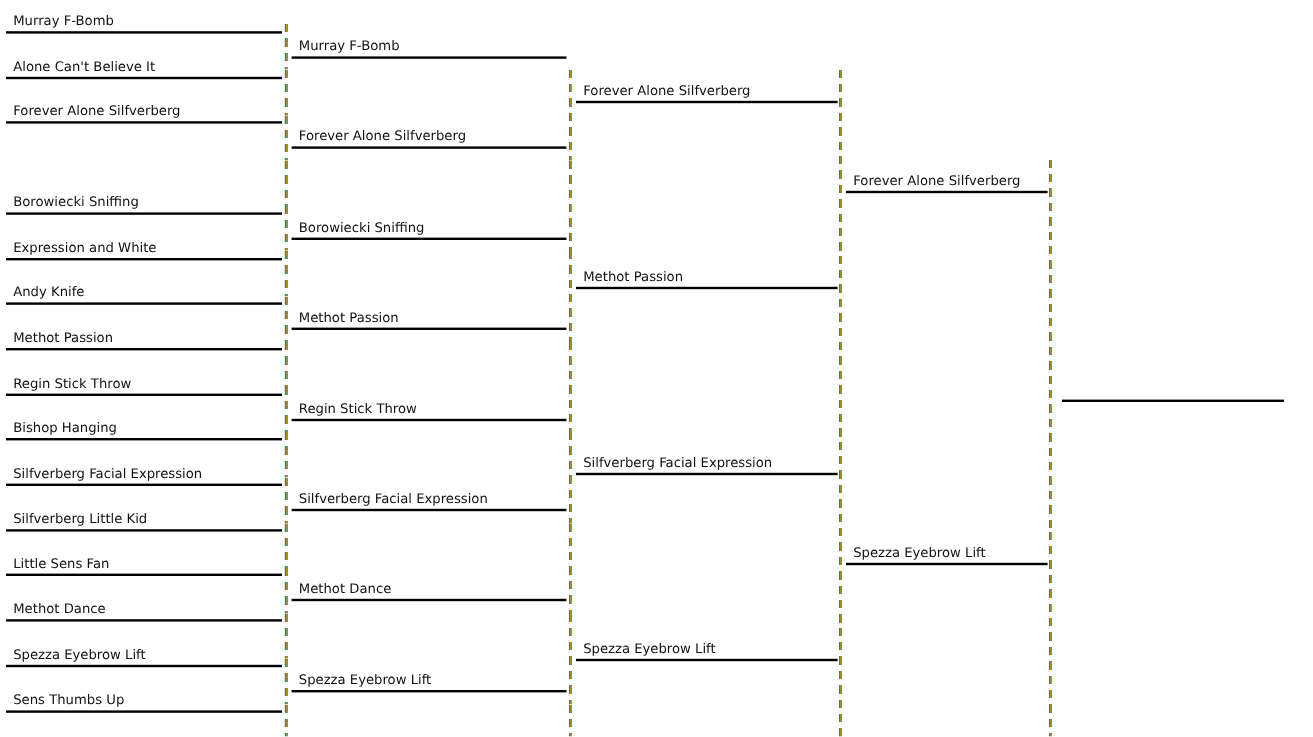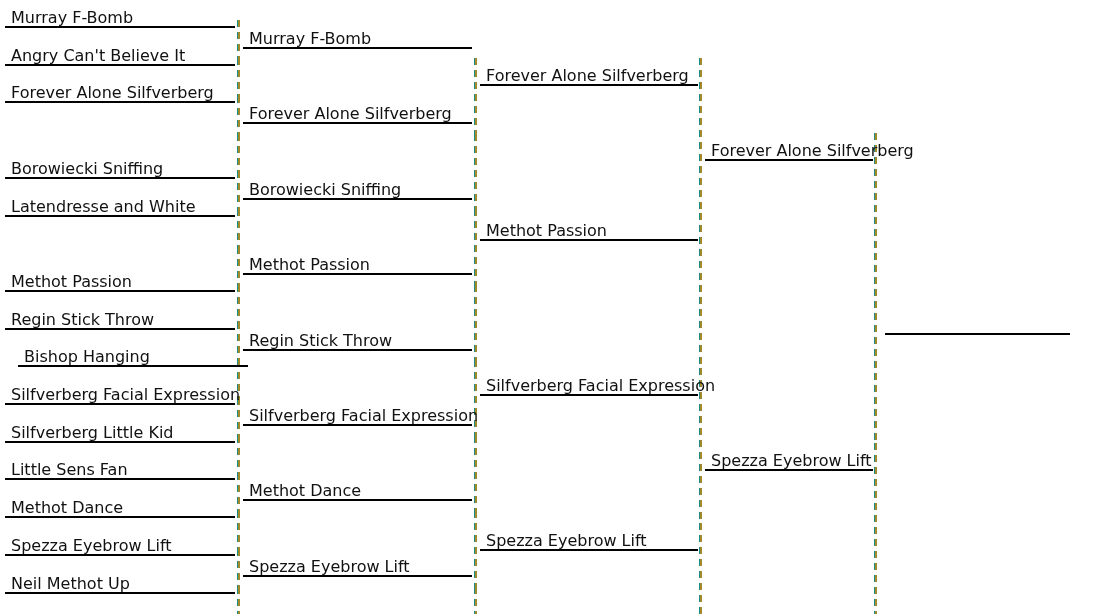--- a/index.html
+++ b/index.html
@@ -19,21 +19,21 @@
     overflow: hidden;
   }
   .slot {
     position: absolute;
     box-sizing: border-box;
   }
   .slot-label {
     position: absolute;
     left: 6px;
     bottom: 3px;
-    font-size: 16px;
+    font-size: 11px;
     line-height: 15px;
     color: #111111;
     white-space: nowrap;
     font-family: "DejaVu Sans", sans-serif;
   }
   .slot-line {
     position: absolute;
     left: 0;
     bottom: 0;
     height: 0;
@@ -84,44 +84,48 @@
     <div class="connector" style="left: 699px; top: 213px; height: 155px;"></div>
     <div class="connector" style="left: 699px; top: 368px; height: 155px;"></div>
     <div class="connector" style="left: 699px; top: 523px; height: 91px;"></div>
     <div class="connector" style="left: 874px; top: 133px; height: 310px;"></div>
     <div class="connector" style="left: 874px; top: 443px; height: 171px;"></div>
     <div class="slot" style="left: 5px; top: 0px; width: 230px; height: 28px;">
       <span class="slot-label">Murray F-Bomb</span>
       <div class="slot-line"></div>
     </div>
     <div class="slot" style="left: 5px; top: 37.7px; width: 230px; height: 28px;">
-      <span class="slot-label">Angry Can't Believe It</span>
+      <span class="slot-label">Alone Can't Believe It</span>
       <div class="slot-line"></div>
     </div>
     <div class="slot" style="left: 5px; top: 75.4px; width: 230px; height: 28px;">
       <span class="slot-label">Forever Alone Silfverberg</span>
       <div class="slot-line"></div>
     </div>
     <div class="slot" style="left: 5px; top: 150.8px; width: 230px; height: 28px;">
       <span class="slot-label">Borowiecki Sniffing</span>
       <div class="slot-line"></div>
     </div>
     <div class="slot" style="left: 5px; top: 188.5px; width: 230px; height: 28px;">
-      <span class="slot-label">Latendresse and White</span>
+      <span class="slot-label">Expression and White</span>
+      <div class="slot-line"></div>
+    </div>
+    <div class="slot" style="left: 5px; top: 226.2px; width: 230px; height: 28px;">
+      <span class="slot-label">Andy Knife</span>
       <div class="slot-line"></div>
     </div>
     <div class="slot" style="left: 5px; top: 263.9px; width: 230px; height: 28px;">
       <span class="slot-label">Methot Passion</span>
       <div class="slot-line"></div>
     </div>
     <div class="slot" style="left: 5px; top: 301.6px; width: 230px; height: 28px;">
       <span class="slot-label">Regin Stick Throw</span>
       <div class="slot-line"></div>
     </div>
-    <div class="slot" style="left: 18px; top: 339.3px; width: 230px; height: 28px; text-align: center;">
+    <div class="slot" style="left: 5px; top: 339.3px; width: 230px; height: 28px; text-align: center;">
       <span class="slot-label">Bishop Hanging</span>
       <div class="slot-line"></div>
     </div>
     <div class="slot" style="left: 5px; top: 377px; width: 230px; height: 28px;">
       <span class="slot-label">Silfverberg Facial Expression</span>
       <div class="slot-line"></div>
     </div>
     <div class="slot" style="left: 5px; top: 414.7px; width: 230px; height: 28px; text-decoration: underline;">
       <span class="slot-label">Silfverberg Little Kid</span>
       <div class="slot-line"></div>
@@ -132,21 +136,21 @@
     </div>
     <div class="slot" style="left: 5px; top: 490.1px; width: 230px; height: 28px;">
       <span class="slot-label">Methot Dance</span>
       <div class="slot-line"></div>
     </div>
     <div class="slot" style="left: 5px; top: 527.8px; width: 230px; height: 28px;">
       <span class="slot-label">Spezza Eyebrow Lift</span>
       <div class="slot-line"></div>
     </div>
     <div class="slot" style="left: 5px; top: 565.5px; width: 230px; height: 28px;">
-      <span class="slot-label">Neil Methot Up</span>
+      <span class="slot-label">Sens Thumbs Up</span>
       <div class="slot-line"></div>
     </div>
     <div class="slot" style="left: 243px; top: 21px; width: 229px; height: 28px;">
       <span class="slot-label">Murray F-Bomb</span>
       <div class="slot-line"></div>
     </div>
     <div class="slot" style="left: 243px; top: 96.4px; width: 229px; height: 28px;">
       <span class="slot-label">Forever Alone Silfverberg</span>
       <div class="slot-line"></div>
     </div>

